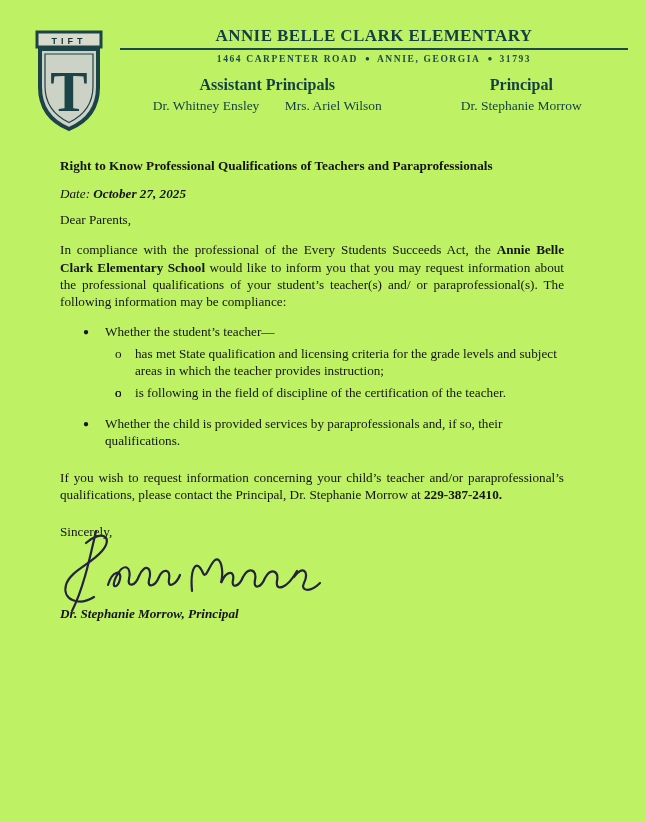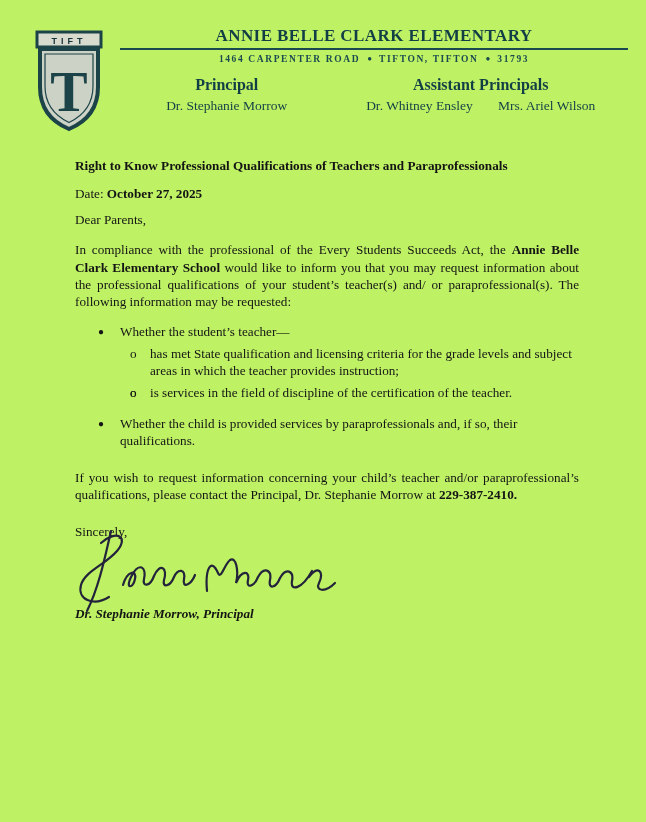--- a/index.html
+++ b/index.html
@@ -54,27 +54,27 @@
   .staff-col { text-align: center; }
   .staff-col.principal { width: 42%; }
   .staff-col.assistants { width: 58%; }
   .staff-title { font-size: 16px; font-weight: bold; margin-bottom: 4px; }
   .staff-name { font-size: 13.5px; }
   .staff-names span + span { margin-left: 22px; }
 
   
   .letter {
     position: absolute;
-    left: 75px; top: 157px; width: 504px;
+    left: 60px; top: 157px; width: 504px;
     font-size: 13.2px;
     line-height: 1.3;
     color: #141414;
   }
   .subject { font-weight: bold; margin: 0 0 11px 0; }
-  .date-line { margin: 0 0 9px 0; }
+  .date-line { margin: 0 0 9px 0; font-style: italic; }
   .salutation { margin: 0 0 13px 0; }
   .para { margin: 0 0 13px 0; text-align: justify; }
   .para b, .date-line b { font-weight: bold; }
 
   .bullet { position: relative; padding-left: 45px; margin: 6px 0 5px 0; }
   .bullet .marker { position: absolute; left: 23px; top: 2px; font-size: 10px; }
   .sub { position: relative; padding-left: 75px; margin: 0 0 4px 0; }
   .sub .marker { position: absolute; left: 55px; top: 0; }
   .bullet.second { margin: 14px 0 20px 0; }
 
@@ -97,63 +97,63 @@
         <path d="M6,19 H64 V57 Q64,87 35,99 Q6,87 6,57 Z" fill="#ccd2c6" stroke="#1c4347" stroke-width="4"></path>
         <path d="M11,24 H59 V56 Q59,81 35,92.5 Q11,81 11,56 Z" fill="none" stroke="#1c4347" stroke-width="1.2"></path>
         <text x="35" y="81" text-anchor="middle" font-family="Liberation Serif, serif" font-size="56" font-weight="bold" fill="#1c4347">T</text>
       </svg>
     </div>
 
     <div class="header-main">
       <h1 class="school-name">ANNIE BELLE CLARK ELEMENTARY</h1>
       <hr class="header-rule">
       <div class="school-address">
-        <span>1464 CARPENTER ROAD</span><span class="sep">●</span><span>TIFTON, TIFTON</span><span class="sep">●</span><span>31793</span>
+        <span>1464 CARPENTER ROAD</span><span class="sep">●</span><span>ANNIE, GEORGIA</span><span class="sep">●</span><span>31793</span>
       </div>
       <div class="staff-row">
-        <div class="staff-col principal">
-          <div class="staff-title">Principal</div>
-          <div class="staff-name">Dr. Stephanie Morrow</div>
-        </div>
         <div class="staff-col assistants">
           <div class="staff-title">Assistant Principals</div>
           <div class="staff-name staff-names">
             <span>Dr. Whitney Ensley</span>
             <span>Mrs. Ariel Wilson</span>
           </div>
+        </div>
+        <div class="staff-col principal">
+          <div class="staff-title">Principal</div>
+          <div class="staff-name">Dr. Stephanie Morrow</div>
         </div>
       </div>
     </div>
   </header>
 
   <main class="letter">
 
     <p class="subject">Right to Know Professional Qualifications of Teachers and Paraprofessionals</p>
 
     <p class="date-line"><span>Date: </span><b>October 27, 2025</b></p>
 
     <p class="salutation">Dear Parents,</p>
 
-    <p class="para"><span>In compliance with the professional of the Every Students Succeeds Act, the </span><b>Annie Belle Clark Elementary School</b><span> would like to inform you that you may request information about the professional qualifications of your student’s teacher(s) and/ or paraprofessional(s). The following information may be requested:</span></p>
+    <p class="para"><span>In compliance with the professional of the Every Students Succeeds Act, the </span><b>Annie Belle Clark Elementary School</b><span> would like to inform you that you may request information about the professional qualifications of your student’s teacher(s) and/ or paraprofessional(s). The following information may be compliance:</span></p>
 
     <div class="bullet">
       <span class="marker">●</span>
       <span>Whether the student’s teacher—</span>
     </div>
 
     <div class="sub">
       <span class="marker">o</span>
       <span>has met State qualification and licensing criteria for the grade levels and subject areas in which the teacher provides instruction;</span>
     </div>
     <div class="sub">
       <span class="marker">o</span>
     </div>
     <div class="sub">
       <span class="marker">o</span>
-      <span>is services in the field of discipline of the certification of the teacher.</span>
+      <span>is following in the field of discipline of the certification of the teacher.</span>
     </div>
 
     <div class="bullet second">
       <span class="marker">●</span>
       <span>Whether the child is provided services by paraprofessionals and, if so, their qualifications.</span>
     </div>
 
     <p class="para contact"><span>If you wish to request information concerning your child’s teacher and/or paraprofessional’s qualifications, please contact the Principal, Dr. Stephanie Morrow at </span><b>229-387-2410.</b></p>
 
     <p class="closing">Sincerely,</p>

